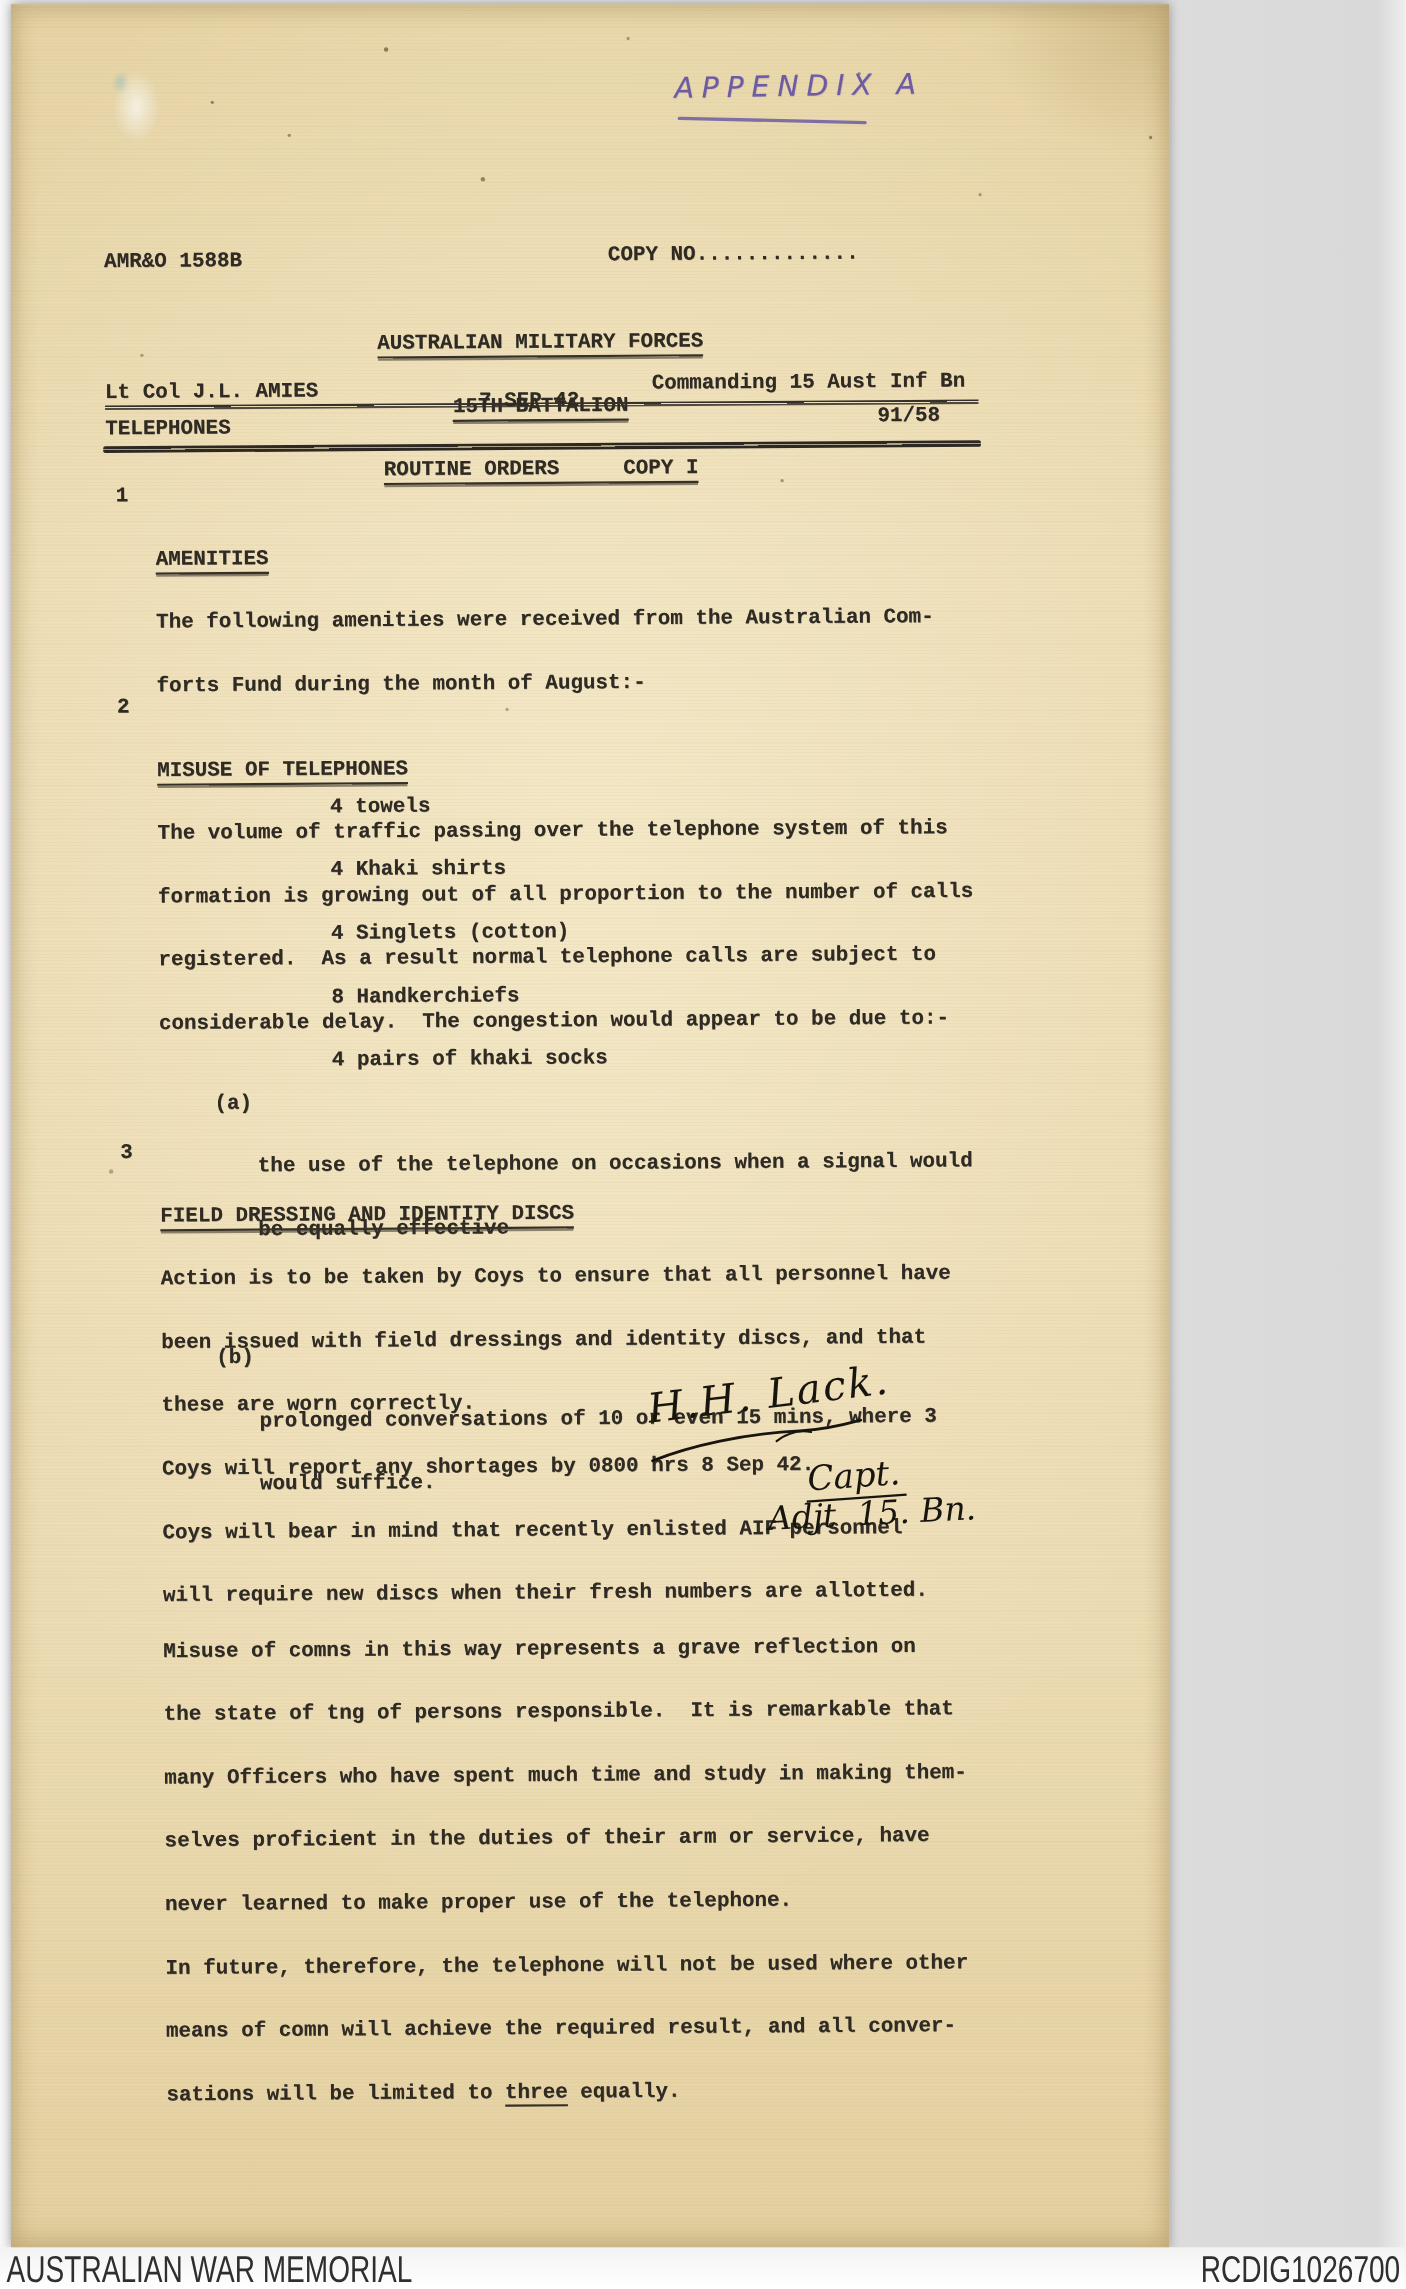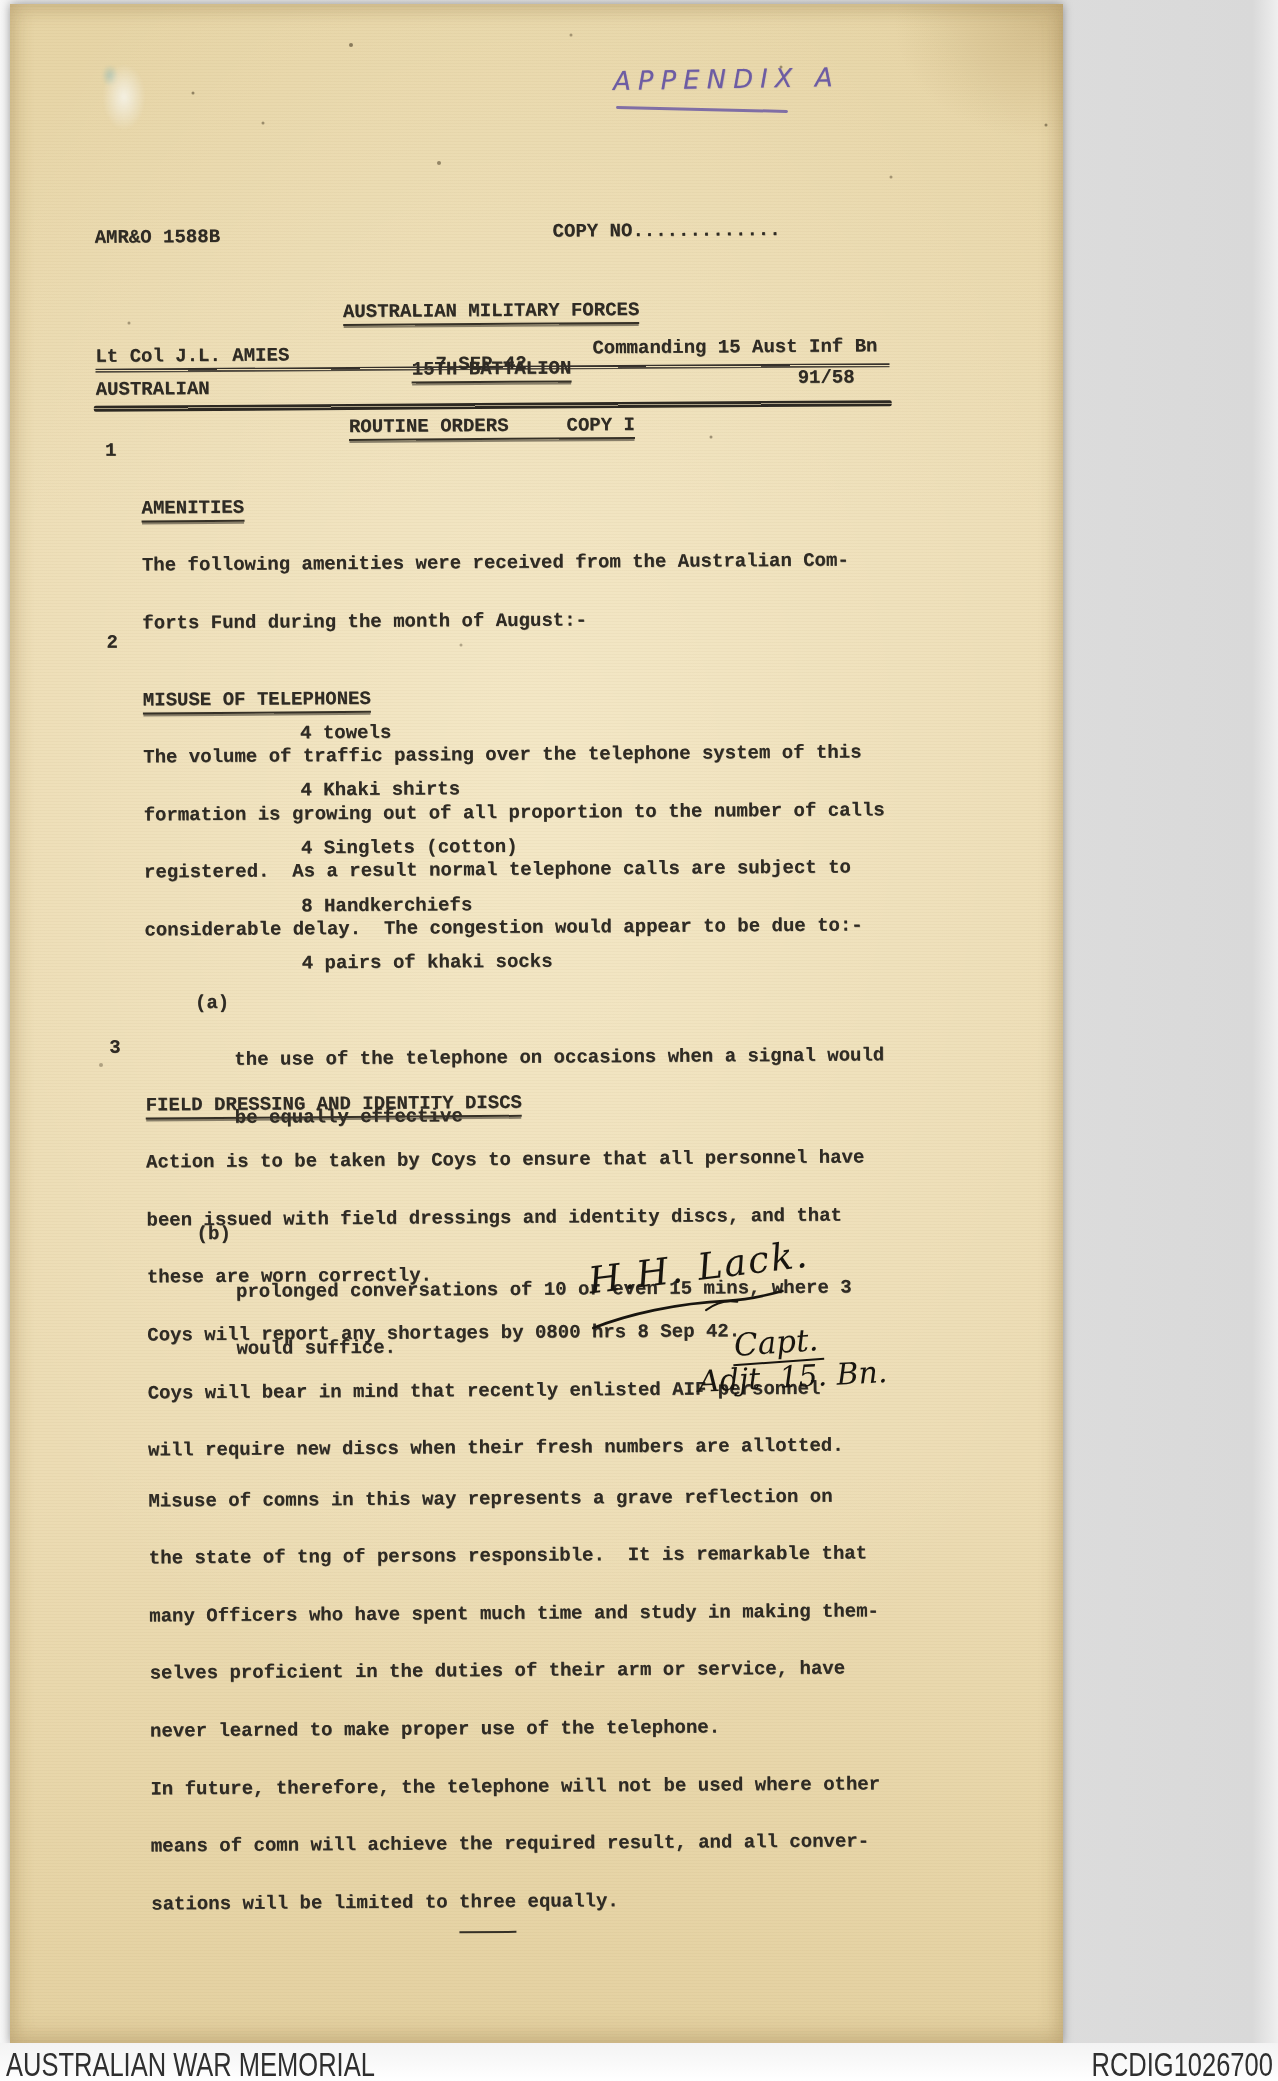--- a/index.html
+++ b/index.html
@@ -68,21 +68,21 @@
   .rule-heavy { left:86px; top:399px; width:798px; height:6px; border-radius:2px;
     background: linear-gradient(180deg,#2d2922 0 2.4px, rgba(45,41,34,.35) 2.4px 3.4px, #2d2922 3.4px 6px); }
   .sec { position:absolute; left:133px; width:770px; }
   .sec .num { position:absolute; left:-36px; top:0; }
   .sec-1 { top:435px; } .sec-2 { top:627px; } .sec-3 { top:1032px; }
   .amen-list { margin-top:15px; margin-left:157px; }
   .sub { margin-top:15px; padding-left:89px; position:relative; }
   .sub.b { margin-top:20px; }
   .sub .lbl { position:absolute; left:50px; top:0; }
   .closing { margin-top:17px; }
-  .u-word { border-bottom:2px solid #353026; padding-bottom:18px; }
+  .u-word { border-bottom:2px solid #353026; padding-bottom:0; }
   
   .hand { font-family:"DejaVu Serif", serif; font-style:italic; color:#18150f; }
   .appendix { position:absolute; left:603px; top:60px; font-family:"DejaVu Sans", sans-serif;
     font-style:italic; font-size:26px; letter-spacing:7px; color:#6d5ca3; transform:rotate(-1deg);
     text-shadow:0.4px 0.4px 0.8px rgba(109,92,163,.5); }
   .appendix-underline { position:absolute; left:606px; top:104px; width:172px; height:3px;
     background:#6d5ca3; border-radius:2px; transform:rotate(1.3deg); opacity:.85; }
   .sig-name { position:absolute; left:578px; top:1242px; font-size:37px; transform:rotate(-7deg);
     letter-spacing:2px; }
   .sig-flourish { position:absolute; left:578px; top:1292px; transform:rotate(-6deg); }
@@ -114,21 +114,21 @@
 
     <div class="abs titleblock">
       <div class="tl tw"><span class="u">AUSTRALIAN MILITARY FORCES</span></div>
       <div class="tl tw"><span class="u">15TH BATTALION</span></div>
       <div class="tl tw"><span class="u"><span>ROUTINE ORDERS</span><span class="gap3"></span><span>COPY I</span></span></div>
     </div>
 
     <div class="abs tw officer">Lt Col J.L. AMIES</div>
     <div class="abs tw commanding">Commanding 15 Aust Inf Bn</div>
     <div class="abs rule-dash"></div>
-    <div class="abs tw place">AUSTRALIAN</div>
+    <div class="abs tw place">TELEPHONES</div>
     <div class="abs tw date">7 SEP 42</div>
     <div class="abs tw orderref">91/58</div>
     <div class="abs rule-heavy"></div>
 
     <div class="sec sec-1 tw">
       <span class="num">1</span>
       <div><span class="u">AMENITIES</span></div>
       <div>The following amenities were received from the Australian Com-</div>
       <div>forts Fund during the month of August:-</div>
       <div class="amen-list">

